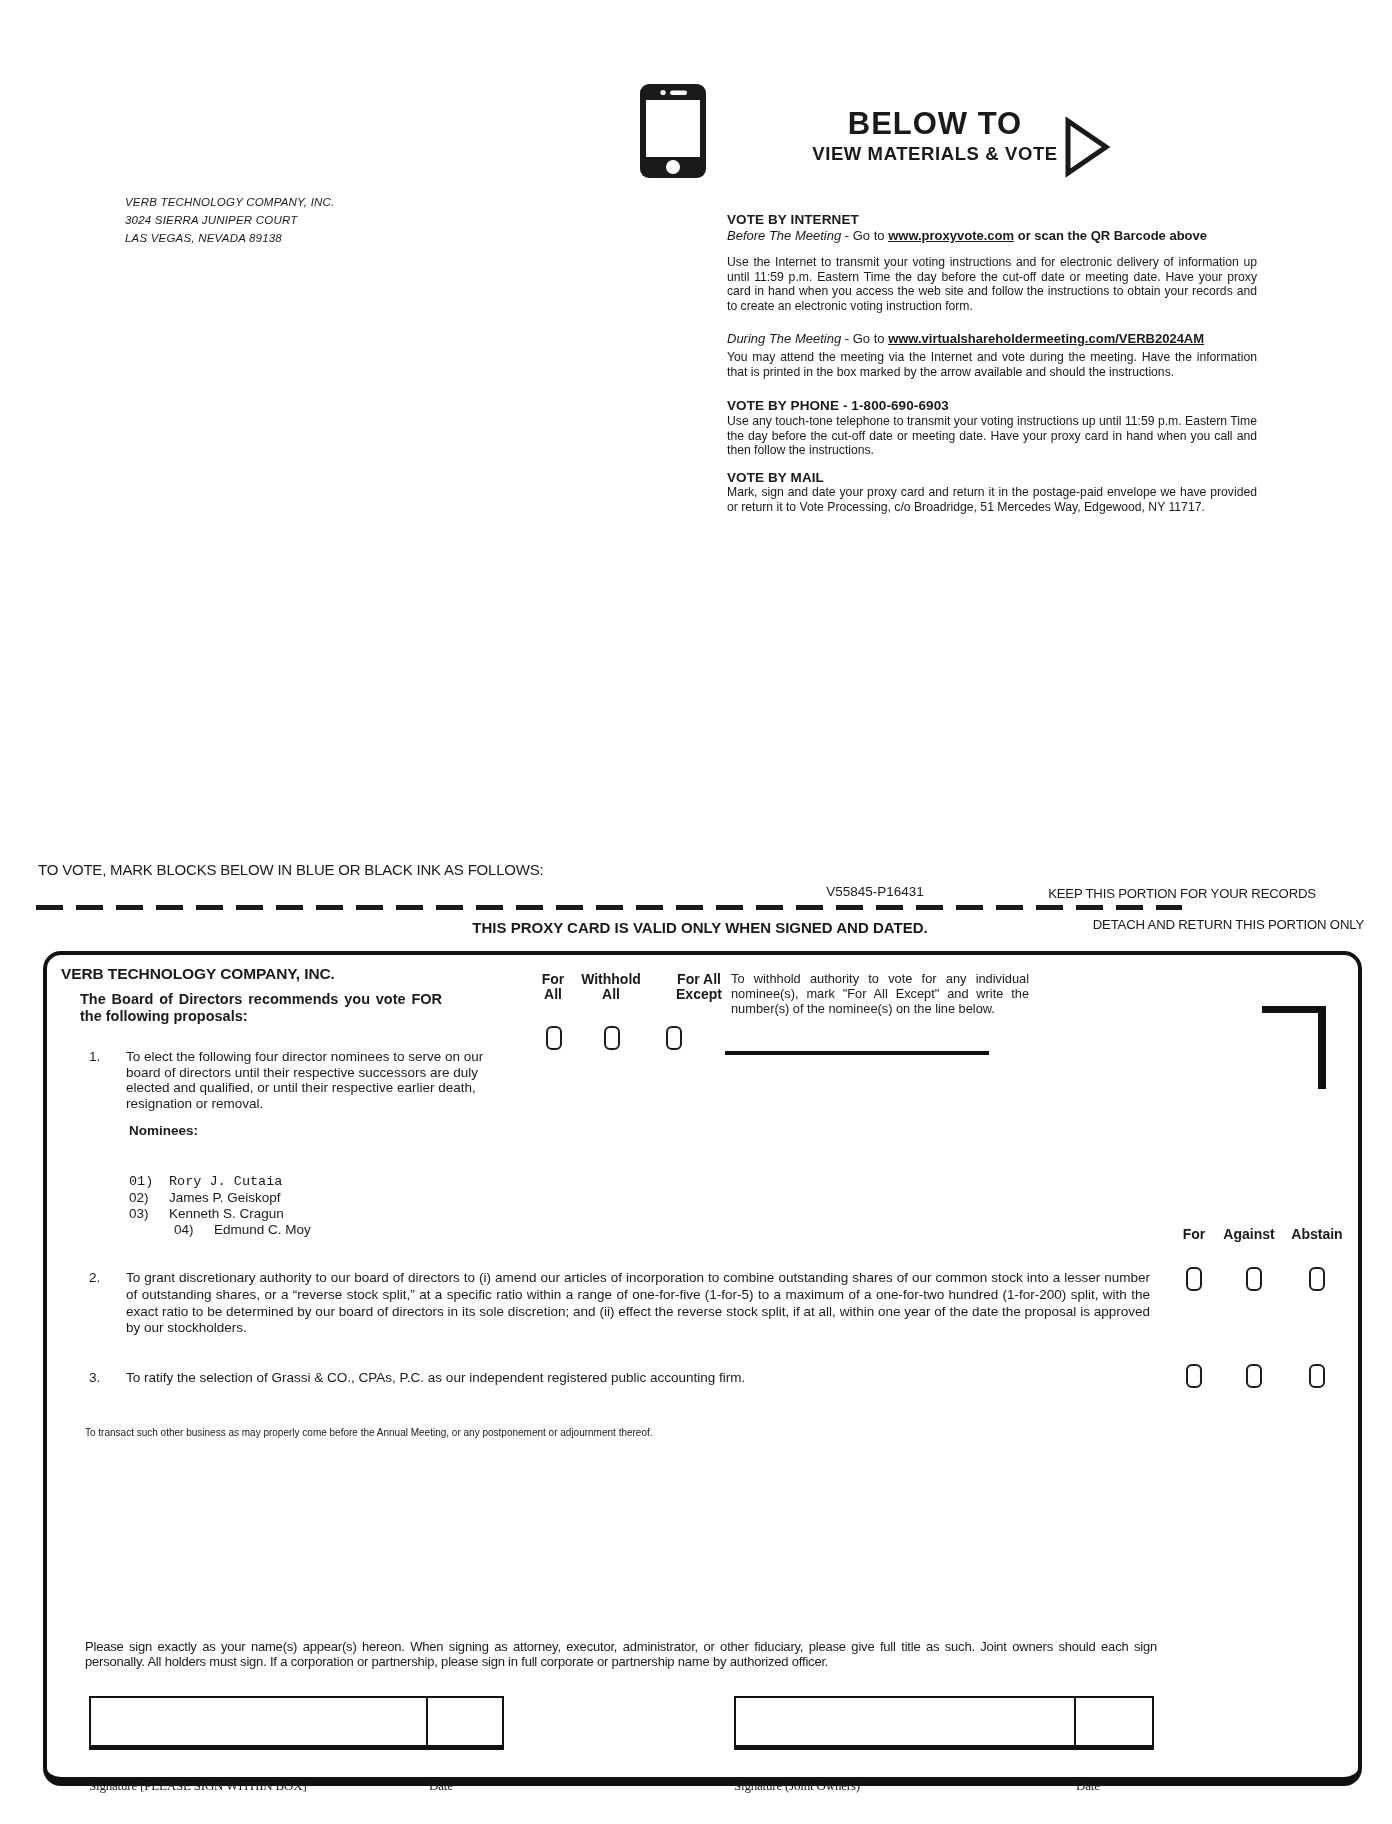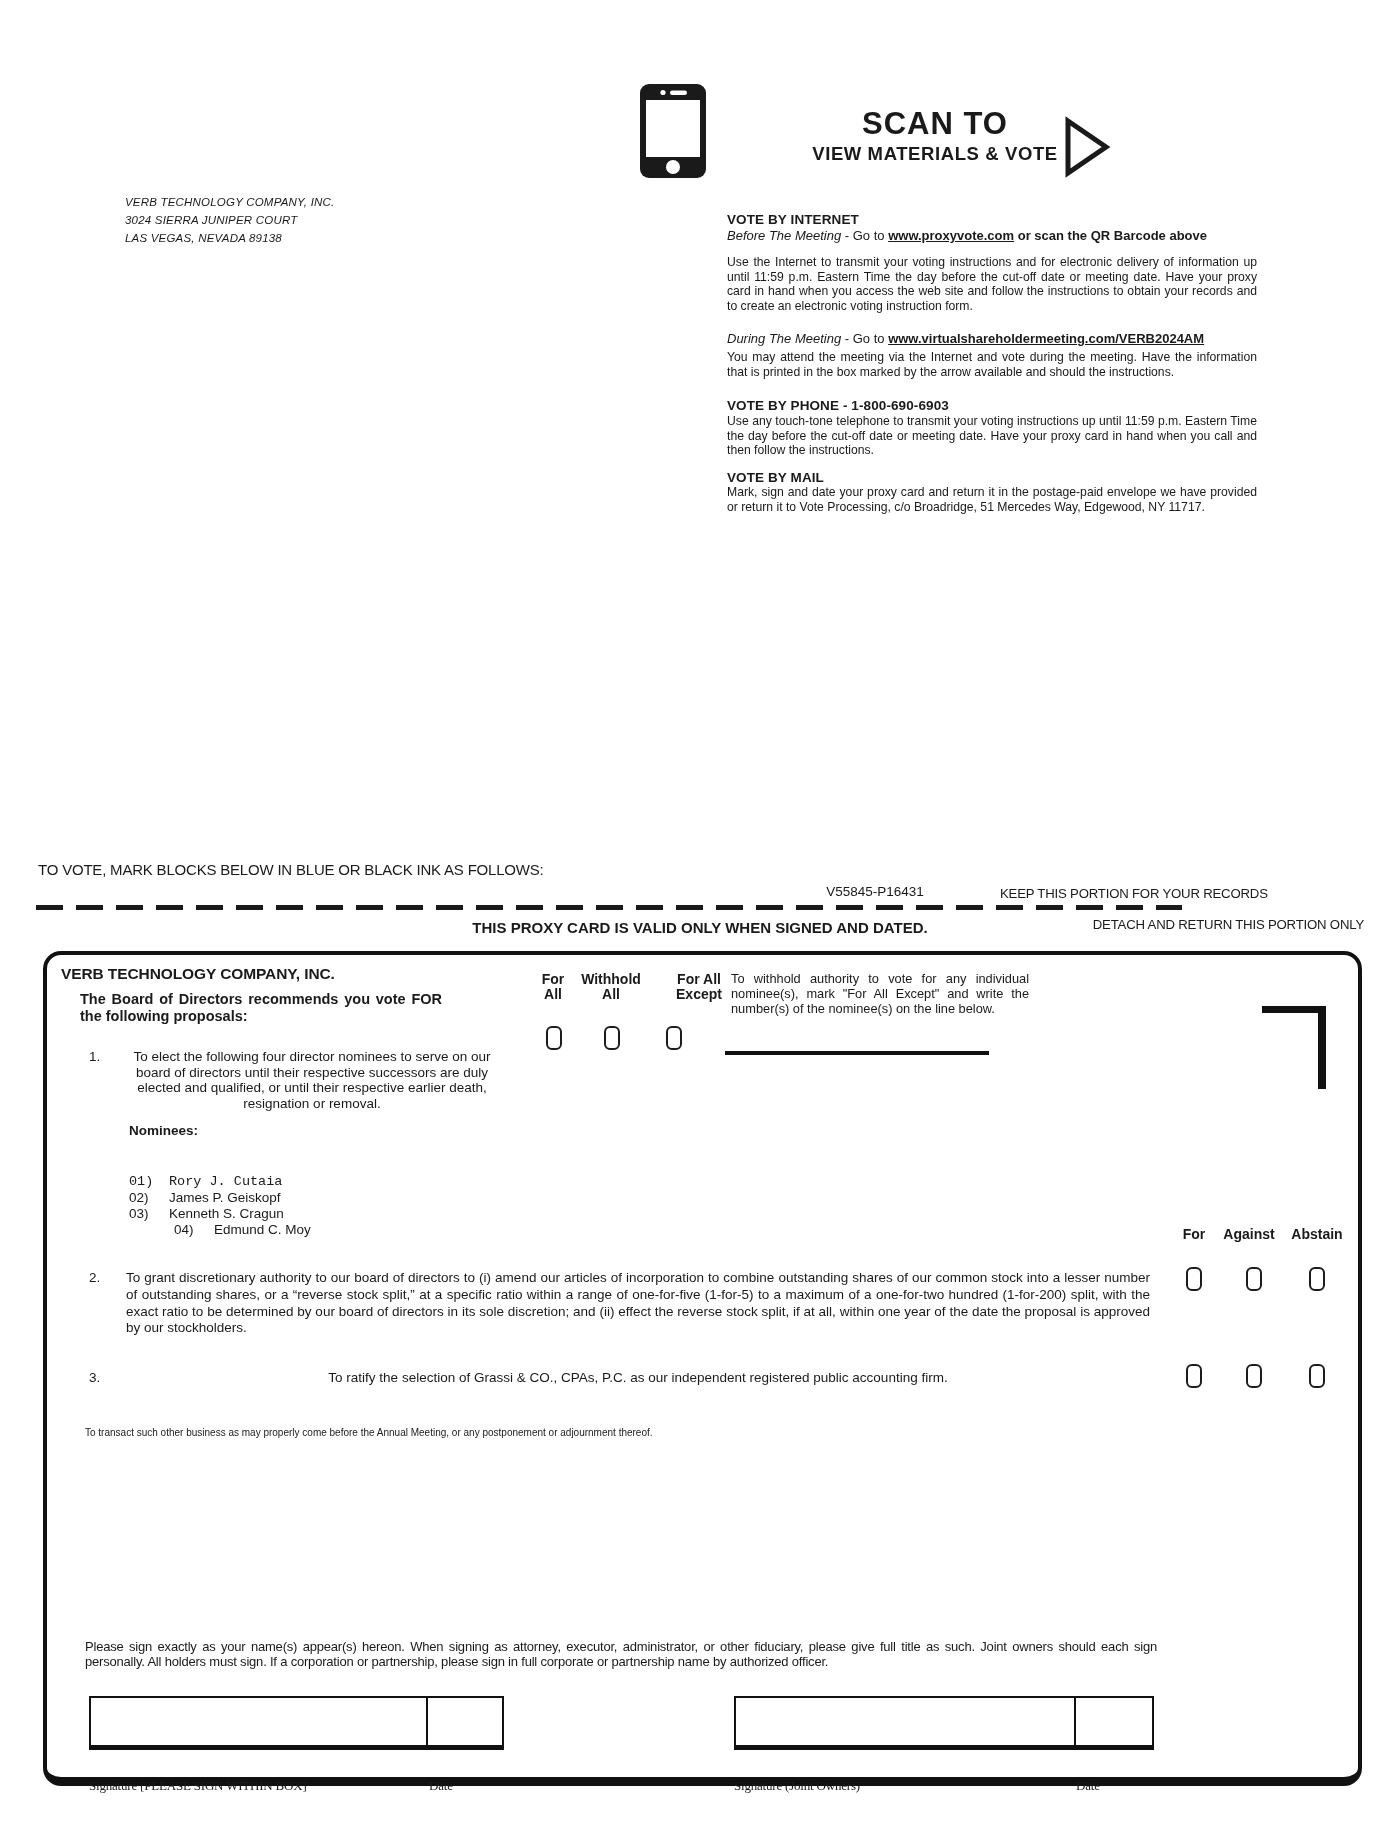--- a/index.html
+++ b/index.html
@@ -27,21 +27,21 @@
   .vhead { font-size:13.5px; font-weight:bold; letter-spacing:.1px; }
   .goline { font-size:13px; white-space:nowrap; }
   .goline .it { font-style:italic; }
   .goline .lk { font-weight:bold; text-decoration:underline; }
   .goline .bd { font-weight:bold; }
   .vbody { font-size:12.2px; line-height:14.6px; text-align:justify; text-align-last:left; }
 
   
   .tovote { left:38px; top:861px; font-size:15px; letter-spacing:-.2px; }
   .ctrlnum { left:790px; top:884px; width:170px; text-align:center; font-size:13.5px; }
-  .keep   { left:1000px; top:886px; width:364px; text-align:left; font-size:13.2px; letter-spacing:-.2px; }
+  .keep   { left:1000px; top:886px; width:364px; text-align:center; font-size:13.2px; letter-spacing:-.2px; }
   .dashline { left:36px; top:905px; width:1146px; height:5px;
     background:repeating-linear-gradient(to right,#1a1a1a 0 27px,transparent 27px 40px); }
   .validnote { left:296px; top:919px; width:808px; text-align:center; font-size:15px; font-weight:bold; }
   .detach { left:1000px; top:917px; width:364px; text-align:right; font-size:13.2px; letter-spacing:-.2px; }
 
   
   .card { left:43px; top:951px; width:1319px; height:835px;
     border:4px solid #111; border-bottom-width:9px; border-radius:18px; background:#fff; }
   .card .abs { position:absolute; }
   .c-company { left:14px; top:10px; font-size:15.5px; font-weight:bold; letter-spacing:-.1px; }
@@ -52,21 +52,21 @@
   .h-withhold { left:527px; top:17px; width:74px; }
   .h-forallex { left:598px; top:17px; width:58px;margin-left:25px; }
   .withnote { left:684px; top:16px; width:298px; font-size:12.8px; line-height:15px;
     text-align:justify; text-align-last:left; }
   .writein { left:678px; top:96px; width:264px; height:4px; background:#111; }
   .corner { left:1215px; top:51px; width:64px; height:83px;
     border-top:7px solid #111; border-right:8px solid #111; }
   .cb { width:16px; height:24px; border:2.5px solid #1c1c1c; border-radius:6px; background:#fff; }
   .cb1 { top:71px; } .cb1a { left:499px; } .cb1b { left:557px; } .cb1c { left:619px; }
   .itemnum { font-size:13.5px; }
-  .itemtext { font-size:13.5px; line-height:15.5px;text-align:center; }
+  .itemtext { font-size:13.5px; line-height:15.5px; }
   .i1n { left:42px; top:94px; }
   .i1t { left:79px; top:94px; width:372px; }
   .nomlabel { left:82px; top:168px; font-size:13.5px; font-weight:bold; }
   .nomrow { left:82px; font-size:13.5px; line-height:16px; }
   .nomrow .nn { display:inline-block; width:40px; }
   .nr0 { top:219px;font-family:Liberation Mono, monospace; } .nr1 { top:235px; } .nr2 { top:251px; } .nr3 { top:267px;margin-left:45px; }
   .h2-for { left:1125px; top:272px; width:44px; } .h2-against { left:1171px; top:272px; width:62px; }
   .h2-abstain { left:1239px; top:272px; width:62px; }
   .cb2 { top:312px; } .cb3 { top:409px; }
   .cba { left:1139px; } .cbb { left:1199px; } .cbc { left:1262px; }
@@ -94,21 +94,21 @@
 </div>
 
 <svg class="abs phone-icon" width="66" height="94" viewBox="0 0 66 94">
   <rect x="0" y="0" width="66" height="94" rx="9" fill="#1a1a1a"></rect>
   <rect x="6" y="16" width="54" height="57" fill="#ffffff"></rect>
   <circle cx="23" cy="8.5" r="2.6" fill="#ffffff"></circle>
   <rect x="30" y="6.5" width="17" height="4.5" rx="2.2" fill="#ffffff"></rect>
   <circle cx="33" cy="83" r="7" fill="#ffffff"></circle>
 </svg>
 <div class="abs scan-block">
-  <div class="scan-title">SCAN TO</div>
+  <div class="scan-title">BELOW TO</div>
   <div class="scan-sub">VIEW MATERIALS &amp; VOTE</div>
 </div>
 <svg class="abs tri-icon" width="48" height="62" viewBox="0 0 48 62">
   <polygon points="5,5 43,31 5,57" fill="none" stroke="#1a1a1a" stroke-width="5"></polygon>
 </svg>
 
 <div class="abs col">
   <div class="blk vhead" style="top:0;">VOTE BY INTERNET</div>
   <div class="blk goline" style="top:16px;"><span class="it">Before The Meeting</span><span> - Go to </span><span class="lk">www.proxyvote.com</span><span class="bd"> or scan the QR Barcode above</span></div>
   <div class="blk vbody" style="top:43px;">Use the Internet to transmit your voting instructions and for electronic delivery of information up until 11:59 p.m. Eastern Time the day before the cut-off date or meeting date. Have your proxy card in hand when you access the web site and follow the instructions to obtain your records and to create an electronic voting instruction form.</div>

